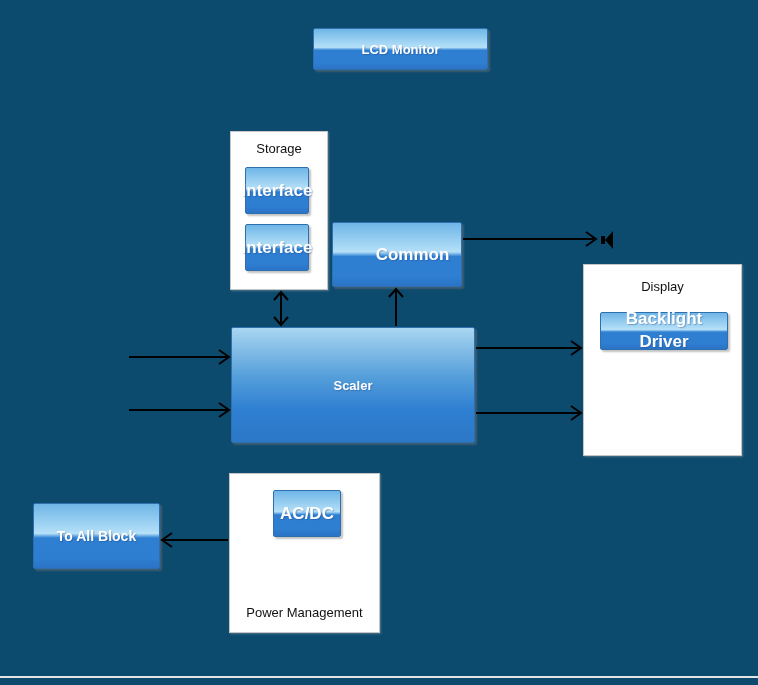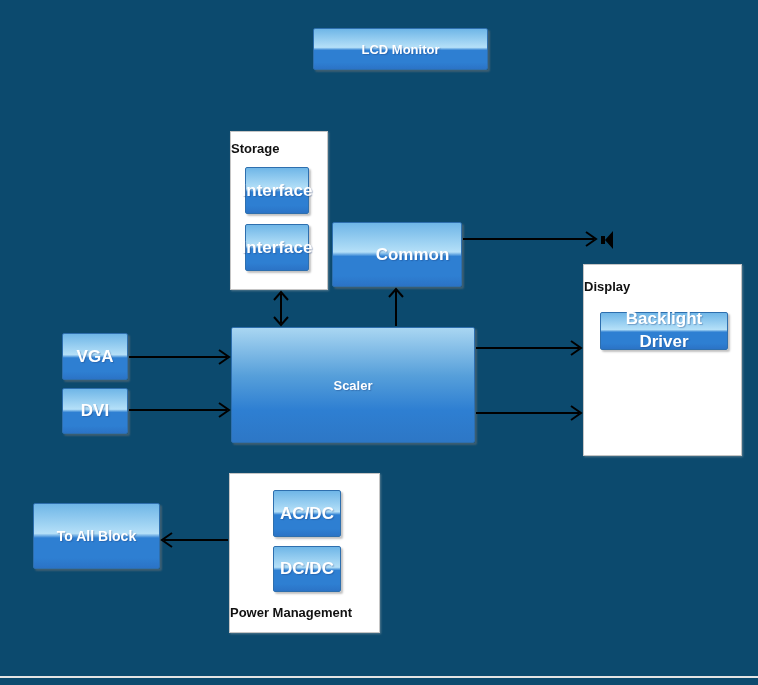--- a/index.html
+++ b/index.html
@@ -34,22 +34,22 @@
     font-size:13px;
   }
   .container-box{
     position:absolute;
     background:#ffffff;
     border:1px solid var(--container-border,#c5c5c5);
     box-shadow:1px 1px 2px rgba(185,185,185,0.4);
     box-sizing:border-box;
   }
   .container-title{
-    position:absolute;left:0;right:0;
-    font-weight:bold;font-size:13px;color:var(--title-text,#111111);
+    position:absolute;left:0;right:0;text-align:center;
+    font-weight:normal;font-size:13px;color:var(--title-text,#111111);
   }
   .wrap-label{display:block;width:88px;margin:0 auto;line-height:1.35;}
   #arrows{position:absolute;left:0;top:0;pointer-events:none;}
   .arrow{stroke:var(--arrow,#000);stroke-width:2;fill:none;}
   .divider{position:absolute;left:0;width:758px;height:2px;background:var(--divider,#e4e4e4);}
 </style>
 </head>
 <body>
 
 <div id="canvas">
@@ -69,40 +69,31 @@
   </div>
 
   <div class="block" style="left:332px;top:222px;width:130px;height:65px;padding-left:31px;">
     <span>Common</span>
   </div>
 
   <div class="block block-smooth" style="left:231px;top:327px;width:244px;height:116px;">
     <span>Scaler</span>
   </div>
 
-  <div class="block" style="left:62px;top:333px;width:66px;height:47px;">
-    <span>VGA</span>
-  </div>
-  <div class="block" style="left:62px;top:388px;width:66px;height:46px;">
-    <span>DVI</span>
-  </div>
 
   <div class="container-box" style="left:583px;top:264px;width:159px;height:192px;">
     <div class="container-title" style="top:14px;">Display</div>
     <div class="block" style="left:16px;top:47px;width:128px;height:38px;">
       <span class="wrap-label">Backlight Driver</span>
     </div>
   </div>
 
   <div class="container-box" style="left:229px;top:473px;width:151px;height:160px;">
     <div class="block" style="left:43px;top:16px;width:68px;height:47px;">
       <span>AC/DC</span>
-    </div>
-    <div class="block" style="left:43px;top:72px;width:68px;height:46px;">
-      <span>DC/DC</span>
     </div>
     <div class="container-title" style="top:131px;">Power Management</div>
   </div>
 
   <div class="block" style="left:33px;top:503px;width:127px;height:66px;font-size:14px;">
     <span>To All Block</span>
   </div>
 
   <svg id="arrows" width="758" height="685" viewBox="0 0 758 685">
 

